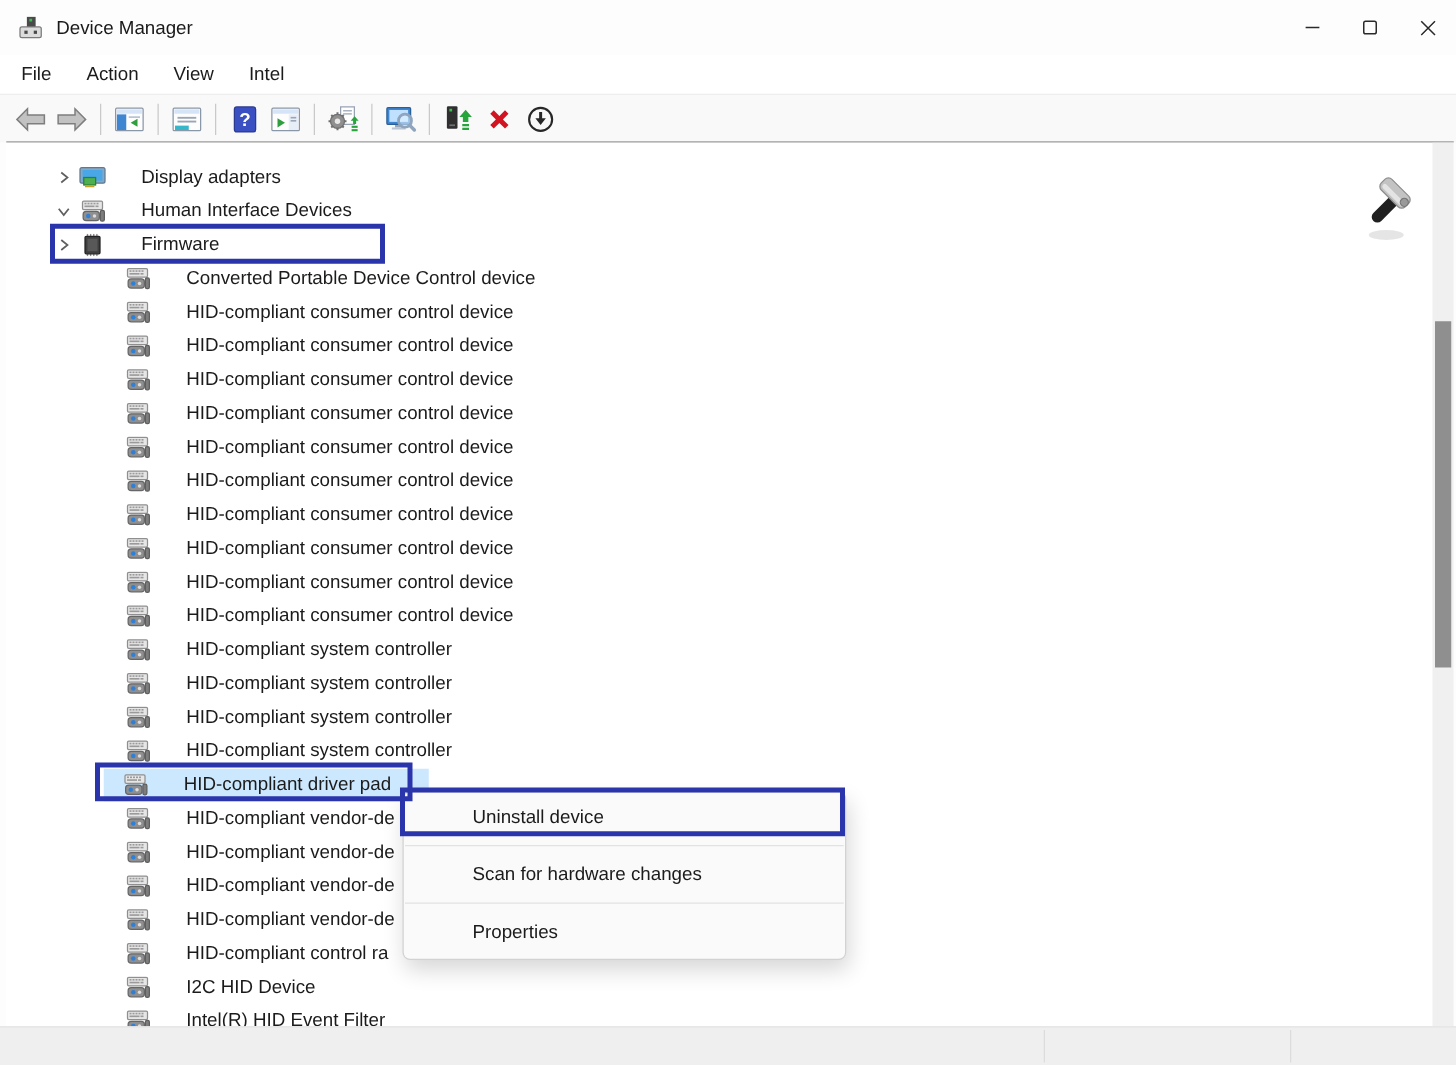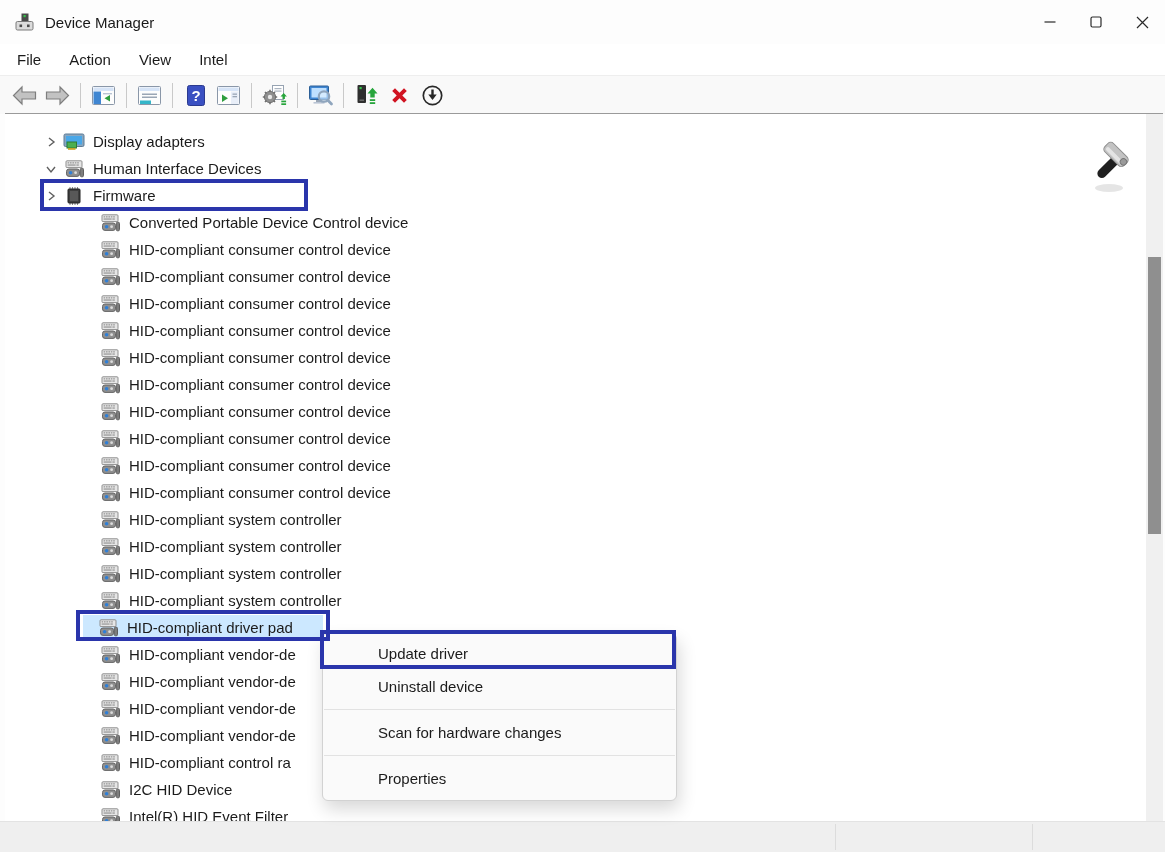--- a/index.html
+++ b/index.html
@@ -21,21 +21,21 @@
   .toolbar{position:absolute;top:75px;left:0;right:0;height:38px;background:#f9f9f9;border-top:1px solid #eeeeee;display:flex;align-items:center;padding-left:8px;}
   .tb-btn{width:33px;height:30px;display:flex;align-items:center;justify-content:center;}
   .tb-sep{width:1px;height:25px;background:#c9c9c9;margin:0 6px;}
   
   .content{position:absolute;top:113px;left:5px;right:2px;bottom:30px;background:#ffffff;border-top:1px solid #9a9a9a;overflow:hidden;}
   .tree{position:absolute;top:14px;left:0;right:20px;}
   .tree-row{height:27px;display:flex;align-items:center;font-size:15px;white-space:nowrap;}
   .tree-row.lv0{padding-left:36px;}
   .tree-row.lv1{padding-left:92px;align-items:center;}
   .chevron{width:20px;height:18px;display:flex;align-items:center;justify-content:center;flex:none;}
-  .row-inner{display:flex;align-items:center;height:26px;padding:0 6px 0 2px;}
+  .row-inner{display:flex;align-items:center;height:26px;padding:0 6px 0 2px;gap:20px;}
   .tree-row.selected .row-inner{background:var(--sel,#cce8ff);padding-left:14px;margin-left:-14px;padding-right:30px;}
   .node-icon{width:22px;height:18px;margin-right:8px;flex:none;display:flex;align-items:center;}
   
   .scrollbar{position:absolute;top:0;right:0;width:17px;bottom:0;background:#f0f0f0;}
   .scroll-thumb{position:absolute;left:2px;right:2px;top:143px;height:277px;background:#8f8f8f;}
   
   .statusbar{position:absolute;bottom:0;left:0;right:0;height:30px;background:#efefef;border-top:1px solid #e3e3e3;}
   .sb-div{position:absolute;top:2px;bottom:2px;width:1px;background:#dcdcdc;}
   
   .context-menu{position:absolute;left:322px;top:633px;width:353px;background:#fafafa;border:1px solid #d2d2d2;border-radius:6px;box-shadow:2px 8px 18px rgba(0,0,0,0.16);padding:3px 0 5px;z-index:15;}
@@ -827,21 +827,20 @@
       </svg>
     </span>
   </div>
 
   <div class="statusbar">
     <div class="sb-div" style="left:835px"></div>
     <div class="sb-div" style="left:1032px"></div>
   </div>
 
   <div class="context-menu" id="context-menu">
-      <div class="cm-item">Update driver</div>
       <div class="cm-item">Uninstall device</div>
       <div class="cm-sep"></div>
       <div class="cm-item">Scan for hardware changes</div>
       <div class="cm-sep"></div>
       <div class="cm-item bold">Properties</div>
     </div>
 
   <div class="annot" id="annot-hid"></div>
   <div class="annot" id="annot-touchpad"></div>
   <div class="annot" id="annot-update"></div>

